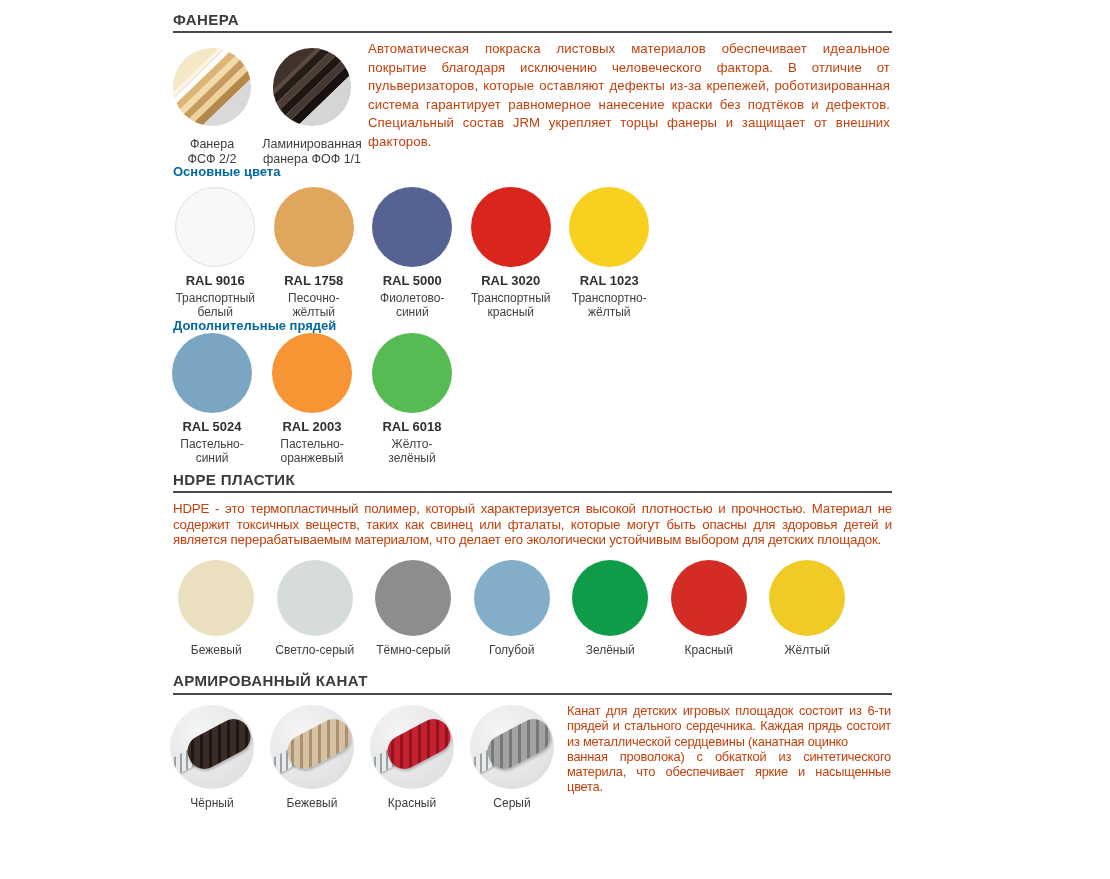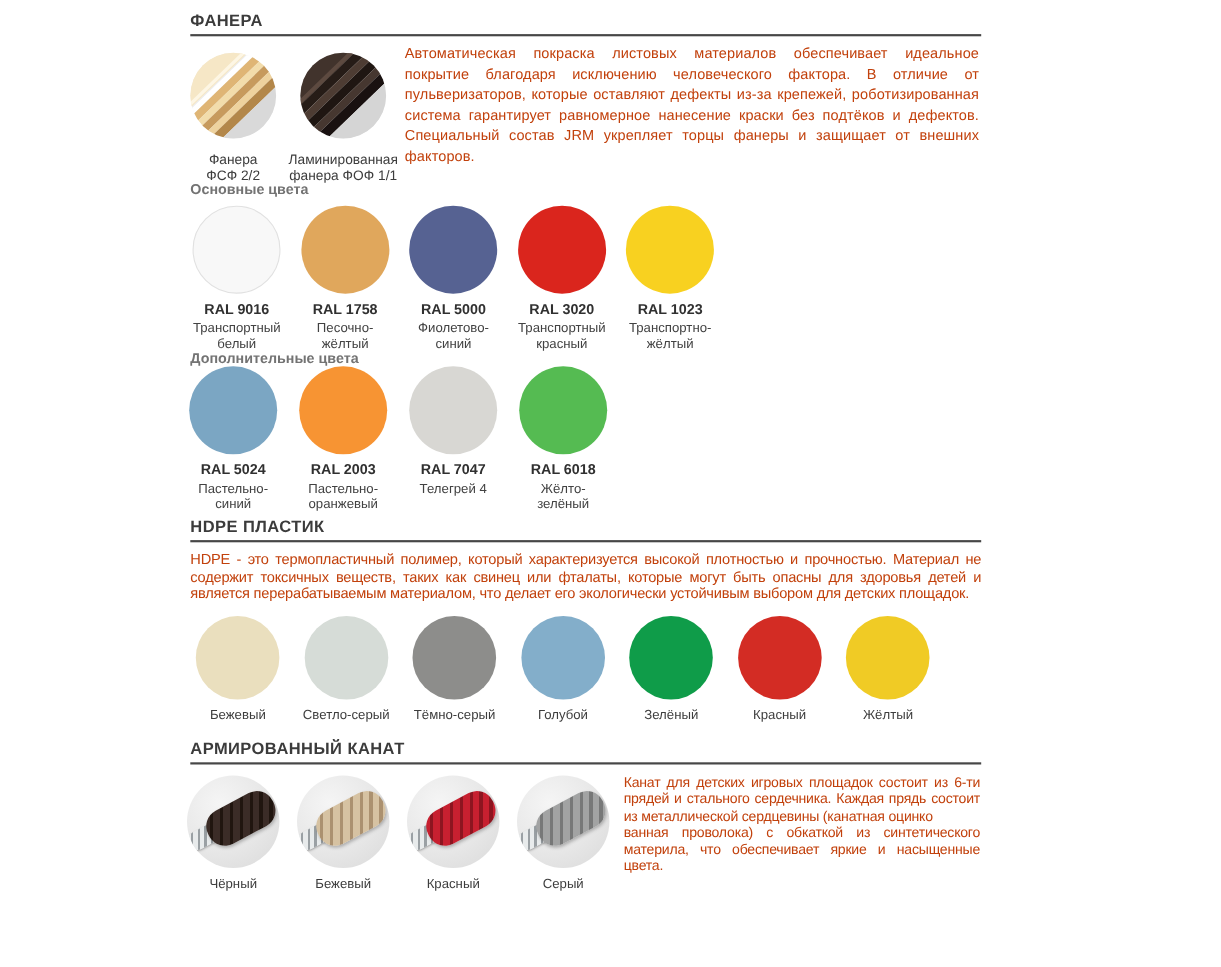--- a/index.html
+++ b/index.html
@@ -7,21 +7,21 @@
     position:relative;width:1110px;height:838px;background:#ffffff;overflow:hidden;
     font-family:Liberation Sans, sans-serif;color:#3b3b3b;
   }
   .sec-title{position:absolute;font-size:15px;font-weight:bold;letter-spacing:.4px;color:#3b3b3b;white-space:nowrap;}
   .rule{position:absolute;width:719px;border-top:2px solid #474747;height:0;}
   .para{position:absolute;color:#c2410c;text-align:justify;}
   .para.pre{white-space:pre-line;}
   .p-plywood{left:368px;top:40px;width:522px;font-size:13.2px;line-height:18.6px;letter-spacing:.1px;}
   .p-hdpe{left:173px;top:501px;width:719px;font-size:13.3px;line-height:15.6px;letter-spacing:-.2px;}
   .p-rope{left:567px;top:703px;width:324px;font-size:12.8px;line-height:15.3px;letter-spacing:-.2px;}
-  .mini-title{position:absolute;font-size:13px;font-weight:600;color:#737373;}
+  .mini-title{position:absolute;font-size:13px;font-weight:600;color:#0369a1;}
   .row{position:absolute;display:flex;}
   .row .cell{text-align:center;}
   .row7 .cell{width:98.5px;}
   .row4 .cell{width:100px;}
   .swatch{border-radius:50%;margin:0 auto;}
   .sw80{width:80px;height:80px;}
   .sw76{width:76px;height:76px;}
   .swatch.bordered{box-sizing:border-box;border:1px solid #e1e1e1;}
   .code{font-size:13px;font-weight:bold;color:#303030;margin-top:6px;}
   .cname{font-size:12px;line-height:14px;color:#424242;white-space:pre-line;margin-top:3px;}
@@ -131,41 +131,36 @@
 красный</div>
     </div>
     <div class="cell">
       <div class="swatch sw80" style="background: rgb(248, 209, 32);"></div>
       <div class="code">RAL 1023</div>
       <div class="cname">Транспортно-
 жёлтый</div>
     </div>
   </div>
 
-  <div class="mini-title" style="left:173px;top:318px;">Дополнительные цвета</div>
+  <div class="mini-title" style="left:173px;top:318px;">Дополнительные прядей</div>
 
   <div class="row row4" style="left:162px;top:333px;">
     <div class="cell">
       <div class="swatch sw80" style="background: rgb(123, 166, 195);"></div>
       <div class="code">RAL 5024</div>
       <div class="cname">Пастельно-
 синий</div>
     </div>
     <div class="cell">
       <div class="swatch sw80" style="background: rgb(247, 148, 51);"></div>
       <div class="code">RAL 2003</div>
       <div class="cname">Пастельно-
 оранжевый</div>
     </div>
     <div class="cell">
-      <div class="swatch sw80" style="background: rgb(216, 215, 211);"></div>
-      <div class="code">RAL 7047</div>
-      <div class="cname">Телегрей 4</div>
-    </div>
-    <div class="cell">
       <div class="swatch sw80" style="background: rgb(85, 187, 82);"></div>
       <div class="code">RAL 6018</div>
       <div class="cname">Жёлто-
 зелёный</div>
     </div>
   </div>
 
   <div class="sec-title" style="left:173px;top:471px;">HDPE ПЛАСТИК</div>
   <div class="rule" style="left:173px;top:491px;"></div>
   <div class="para p-hdpe">HDPE - это термопластичный полимер, который характеризуется высокой плотностью и прочностью. Материал не содержит токсичных веществ, таких как свинец или фталаты, которые могут быть опасны для здоровья детей и является перерабатываемым материалом, что делает его экологически устойчивым выбором для детских площадок.</div>

